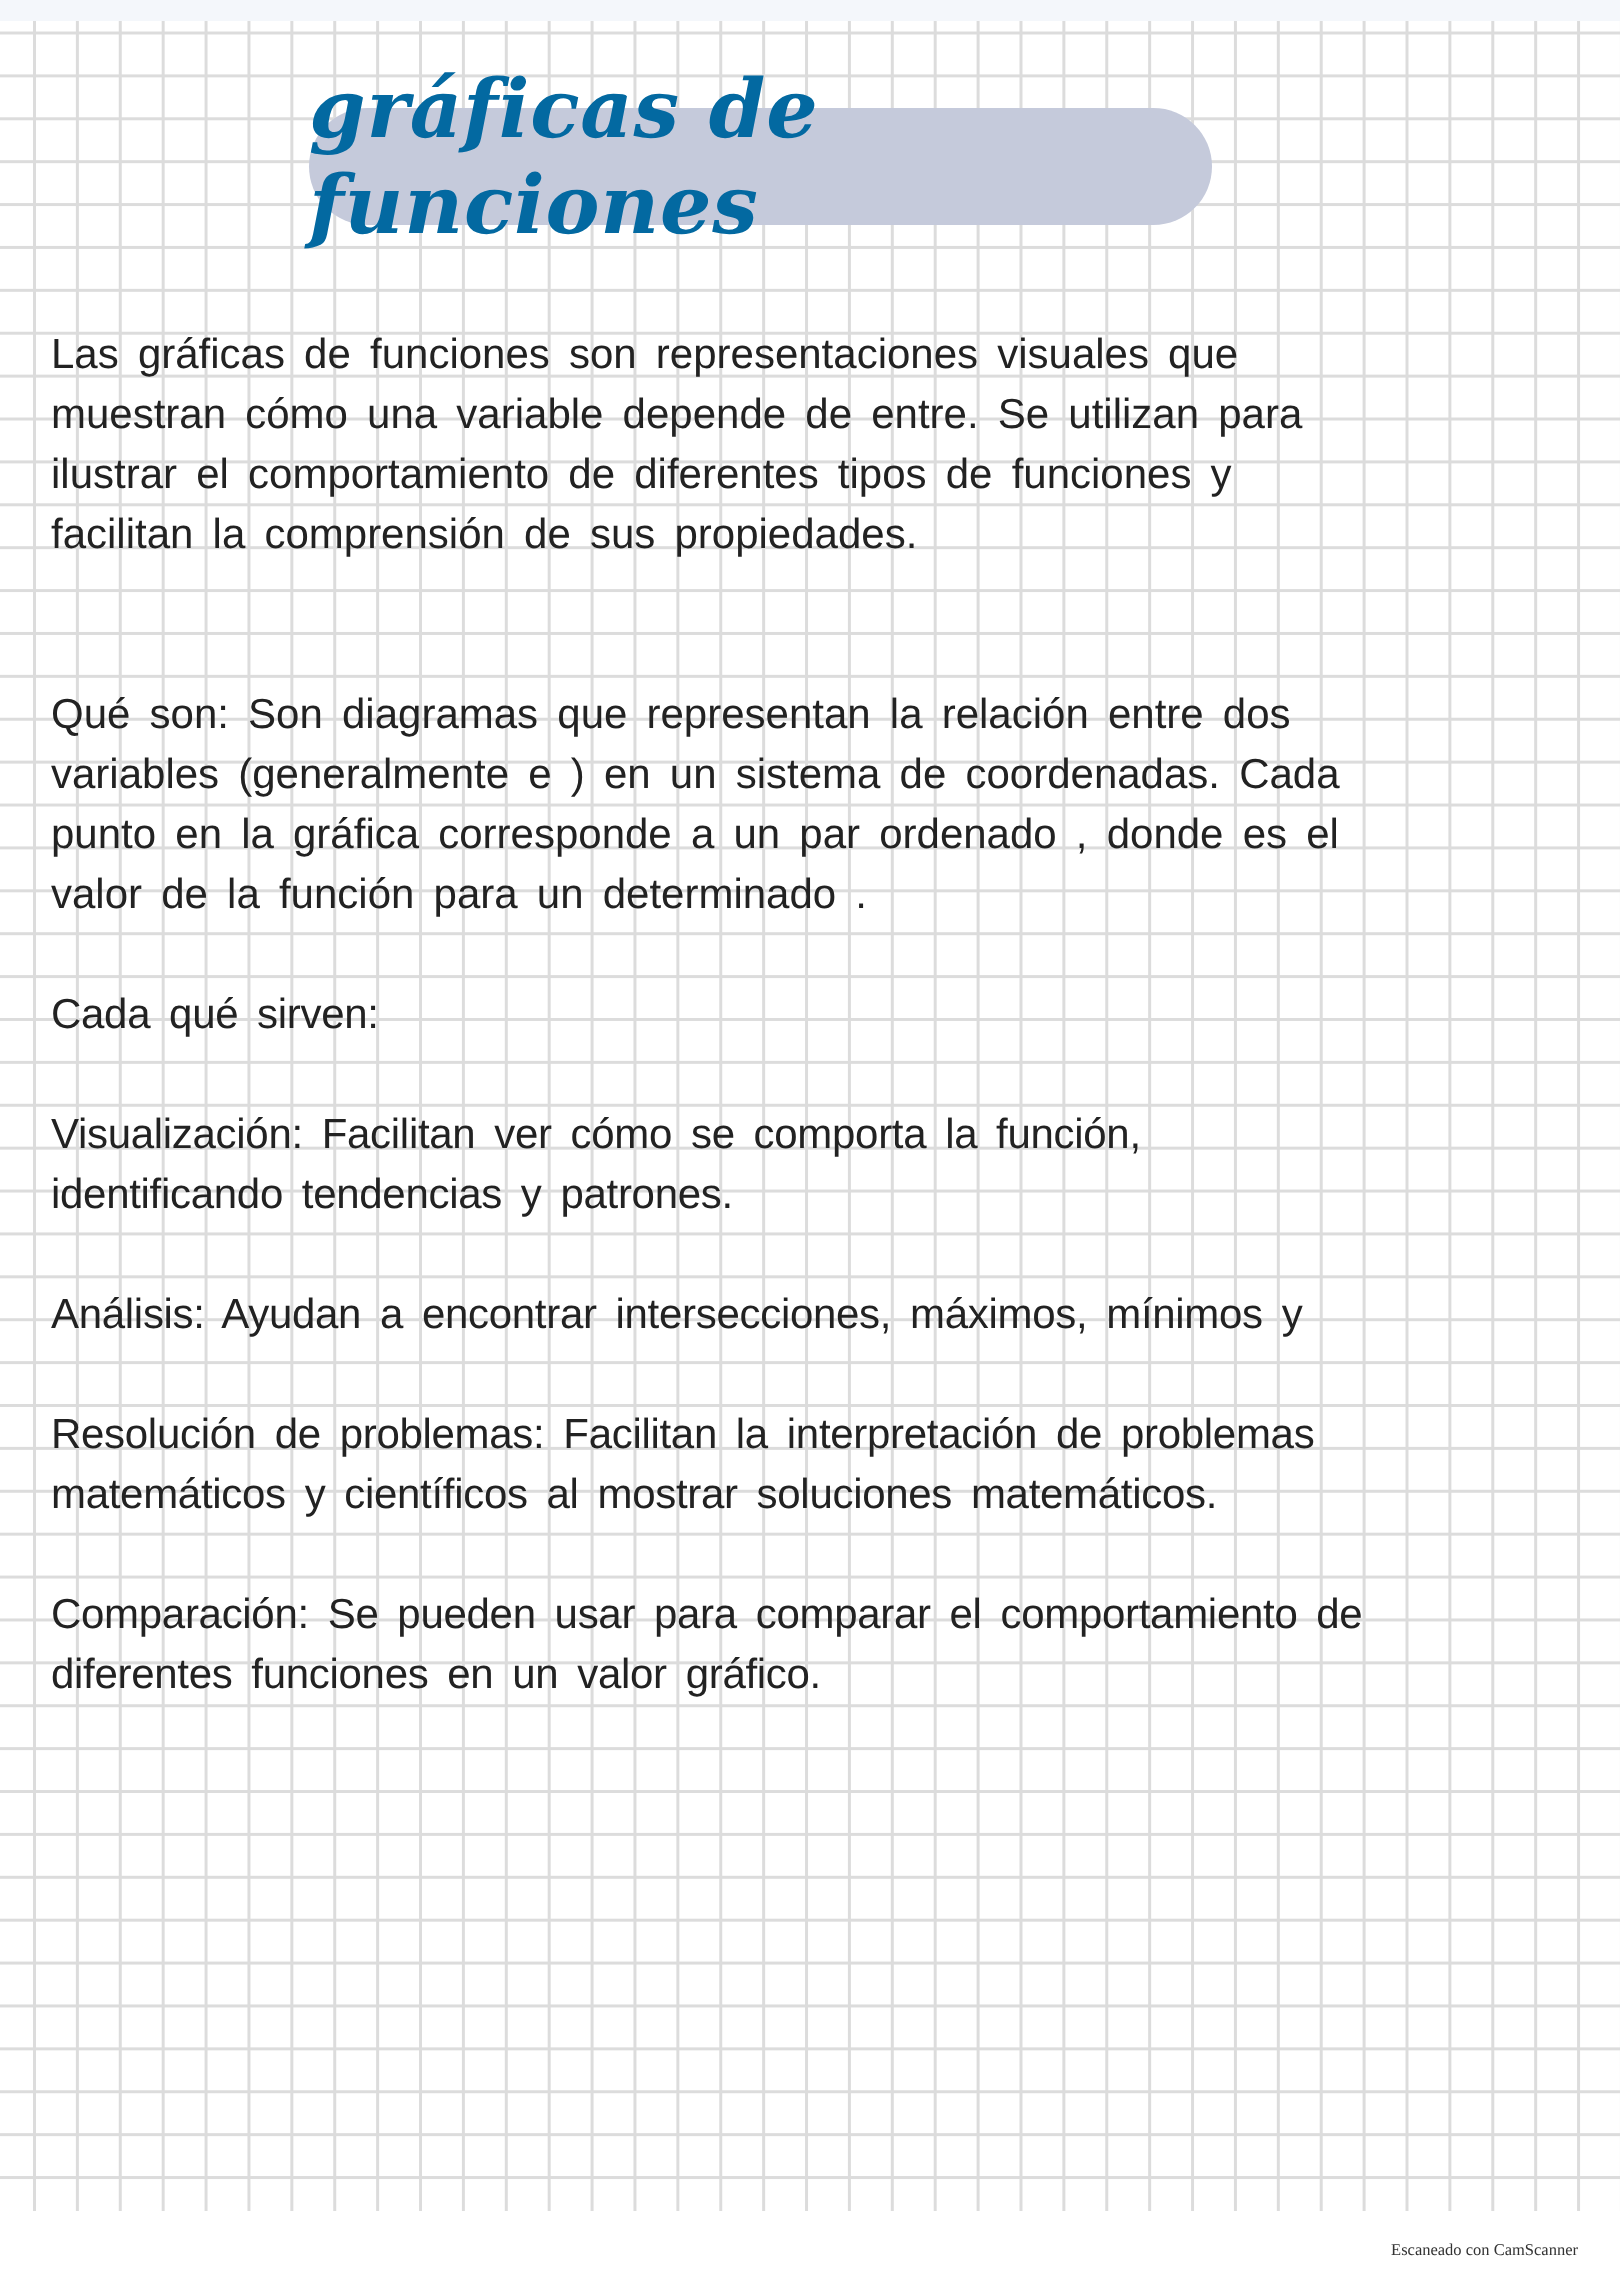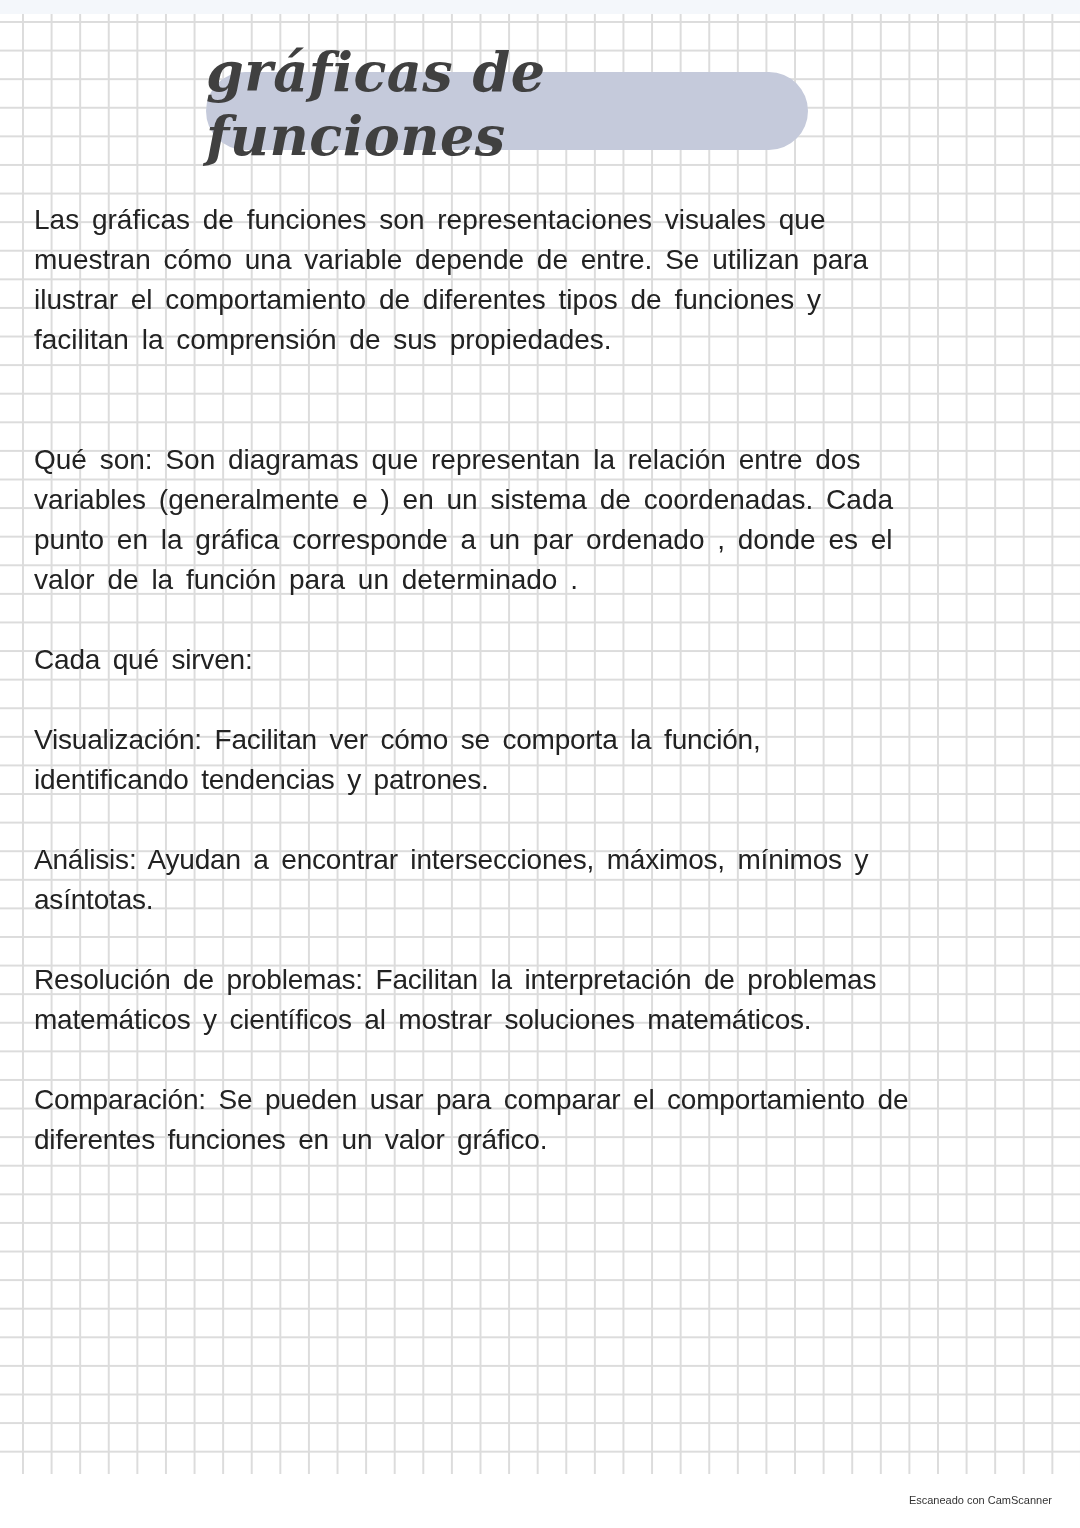--- a/index.html
+++ b/index.html
@@ -22,33 +22,33 @@
     background-position:22px 0, 0 7px;
   }
   .title-pill {
     position:absolute; left:206px; top:72px; width:602px; height:78px;
     background:#c5cadb; border-radius:40px;
     display:flex; align-items:center; justify-content:center;
   }
   .title-text {
     font-family:"DejaVu Serif", serif;
     font-style:italic; font-weight:bold;
-    font-size:54px; color:#404040; letter-spacing:0.5px;
+    font-size:54px; color:#0369a1; letter-spacing:0.5px;
     margin-top:-14px;
   }
   .content {
-    position:absolute; left:34px; top:200px; width:960px;
+    position:absolute; left:34px; top:216px; width:960px;
     color:#222222; font-size:28px; line-height:40px;
   }
   .para { margin:0; word-spacing:5px; }
   .gap { height:40px; }
   .narrow { font-family:"Liberation Sans", sans-serif; letter-spacing:-0.2px; }
   .footer {
     position:absolute; right:28px; top:1494px;
-    font-size:11px; color:#333333;
+    font-size:11px; color:#333333;font-family:Liberation Serif, serif;
   }
 </style>
 </head>
 <body>
 
 <div class="top-band"></div>
 <div class="grid"></div>
 
 <div class="title-pill">
   <span class="title-text">gráficas de funciones</span>
@@ -72,21 +72,20 @@
   <div class="gap"></div>
   <p class="para narrow">Cada qué sirven:</p>
   <div class="gap"></div>
   <div class="narrow">
     <p class="para">Visualización: Facilitan ver cómo se comporta la función,</p>
     <p class="para">identificando tendencias y patrones.</p>
   </div>
   <div class="gap"></div>
   <div class="narrow">
     <p class="para">Análisis: Ayudan a encontrar intersecciones, máximos, mínimos y</p>
-    <p class="para">asíntotas.</p>
   </div>
   <div class="gap"></div>
   <div class="narrow">
     <p class="para">Resolución de problemas: Facilitan la interpretación de problemas</p>
     <p class="para">matemáticos y científicos al mostrar soluciones matemáticos.</p>
   </div>
   <div class="gap"></div>
   <div class="narrow">
     <p class="para">Comparación: Se pueden usar para comparar el comportamiento de</p>
     <p class="para">diferentes funciones en un valor gráfico.</p>

